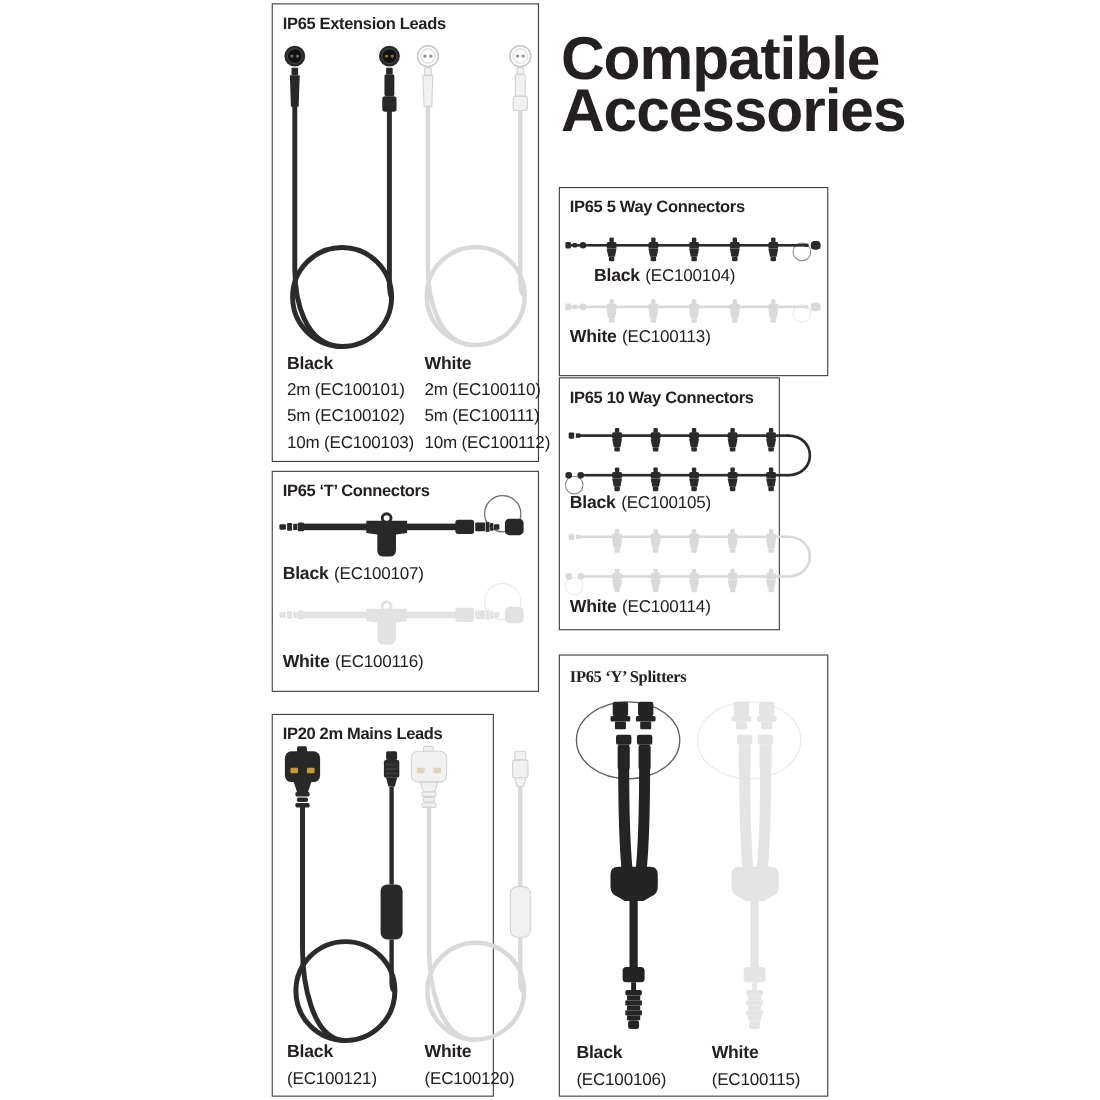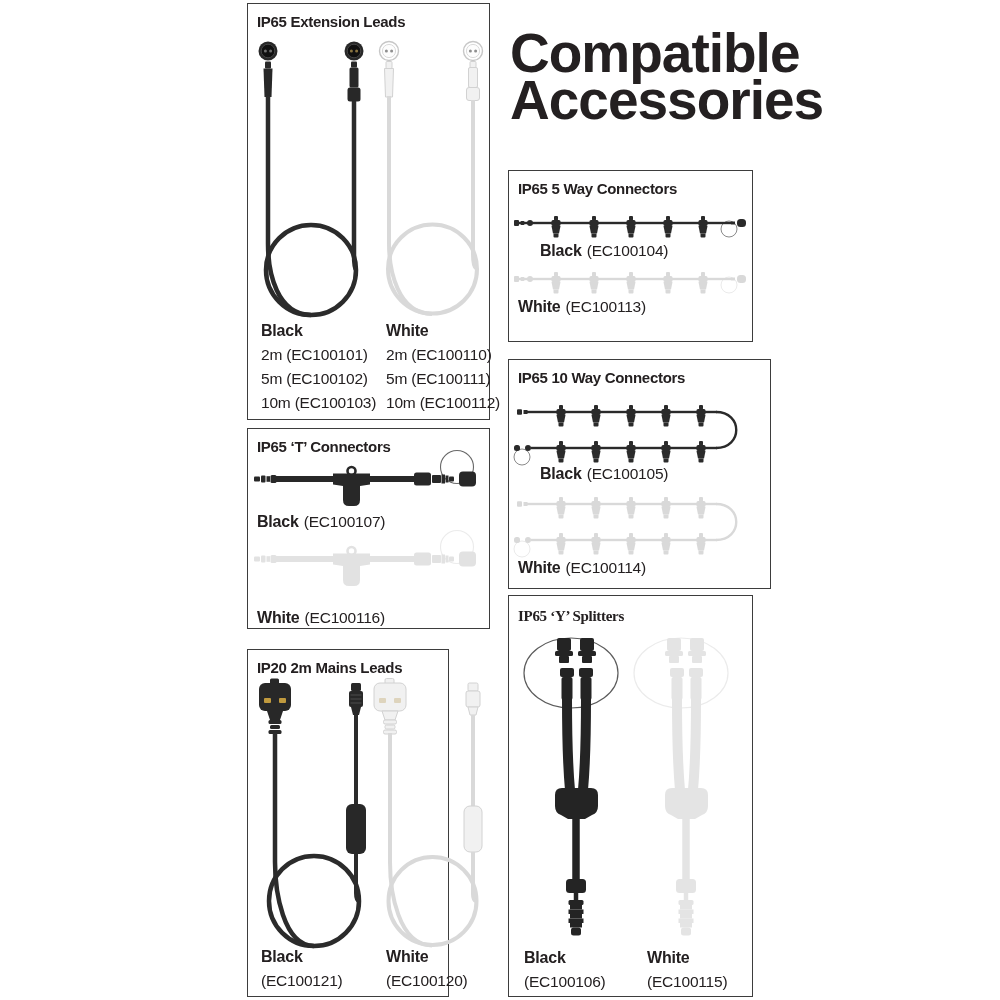--- a/index.html
+++ b/index.html
@@ -97,21 +97,21 @@
         <rect x="193.5" y="-4.5" width="3.5" height="9" fill="currentColor"></rect>
         <rect x="197.5" y="-3.5" width="3" height="7" fill="currentColor"></rect>
         <rect x="201" y="-2.5" width="5" height="5" rx="1" fill="currentColor"></rect>
         <rect x="211" y="-7.5" width="17" height="15" rx="4" fill="currentColor"></rect>
       </g>
     </defs>
     <use href="#tc" y="50" color="#282828"></use>
     <use href="#tc" y="130" color="#e2e2e2"></use>
   </svg>
   <div class="code-line" style="left:9px;top:84px;"><b>Black</b><span>(EC100107)</span></div>
-  <div class="code-line" style="left:9px;top:180px;"><b>White</b><span>(EC100116)</span></div>
+  <div class="code-line" style="left:9px;top:164px;"><b>White</b><span>(EC100116)</span></div>
 </div>
 
 <div class="panel" style="left:247px;top:649px;width:202px;height:348px;">
   <div class="ptitle">IP20 2m Mains Leads</div>
   <svg width="240" height="345" viewBox="0 0 240 345">
     <g>
       <rect x="22" y="28.5" width="9" height="6" rx="1.5" class="kf"></rect>
       <rect x="11" y="33" width="32" height="28" rx="6" class="kf"></rect>
       <rect x="16" y="48" width="7" height="5" rx="1" fill="#c09a3e"></rect>
       <rect x="31" y="48" width="7" height="5" rx="1" fill="#c09a3e"></rect>
@@ -185,21 +185,21 @@
           <use href="#d5" x="194"></use>
       </g>
     </defs>
     <use href="#row5" y="52" color="#2a2a2a"></use>
     <use href="#row5" y="108" color="#d9d9d9"></use>
   </svg>
   <div class="code-line" style="left:9px;top:71px;margin-left:22px;"><b>Black</b><span>(EC100104)</span></div>
   <div class="code-line" style="left:9px;top:127px;"><b>White</b><span>(EC100113)</span></div>
 </div>
 
-<div class="panel" style="left:508px;top:359px;width:263px;height:230px;">
+<div class="panel" style="left:508px;top:343px;width:201px;height:230px;">
   <div class="ptitle">IP65 10 Way Connectors</div>
   <svg width="242" height="227" viewBox="0 0 242 227">
     <defs>
       <g id="d10">
         <rect x="-2" y="-7" width="4" height="4.5" rx="1" fill="currentColor"></rect>
         <rect x="-4.5" y="-3" width="9" height="6" rx="1.5" fill="currentColor"></rect>
         <polygon points="-4.5,3 4.5,3 3,10.5 -3,10.5" fill="currentColor"></polygon>
         <rect x="-2.5" y="10.5" width="5" height="4" rx="1" fill="currentColor"></rect>
       </g>
       <g id="row10">
@@ -219,21 +219,21 @@
           <use href="#d10" x="157" y="36"></use>
           <use href="#d10" x="192" y="36"></use>
         <circle cx="19" cy="36" r="3" fill="currentColor"></circle>
         <circle cx="13" cy="45" r="8" fill="none" stroke="currentColor" stroke-width="1" opacity="0.55"></circle>
         <rect x="5" y="33" width="6" height="6" rx="2.5" fill="currentColor"></rect>
       </g>
     </defs>
     <use href="#row10" y="52" color="#2a2a2a"></use>
     <use href="#row10" y="144" color="#d9d9d9"></use>
   </svg>
-  <div class="code-line" style="left:9px;top:105px;margin-left:22px;"><b>Black</b><span>(EC100105)</span></div>
+  <div class="code-line" style="left:9px;top:105px;"><b>Black</b><span>(EC100105)</span></div>
   <div class="code-line" style="left:9px;top:199px;"><b>White</b><span>(EC100114)</span></div>
 </div>
 
 <div class="panel" style="left:508px;top:595px;width:245px;height:402px;">
   <div class="ptitle" style="top:12px;font-family:Liberation Serif, serif;">IP65 ‘Y’ Splitters</div>
   <svg width="242" height="399" viewBox="0 0 242 399">
     <defs>
       <g id="ysp">
         <ellipse cx="62" cy="77" rx="47" ry="35" fill="none" stroke="currentColor" stroke-width="1.2" opacity="0.75"></ellipse>
         <rect x="48" y="42" width="14" height="13" rx="2" fill="currentColor"></rect>

